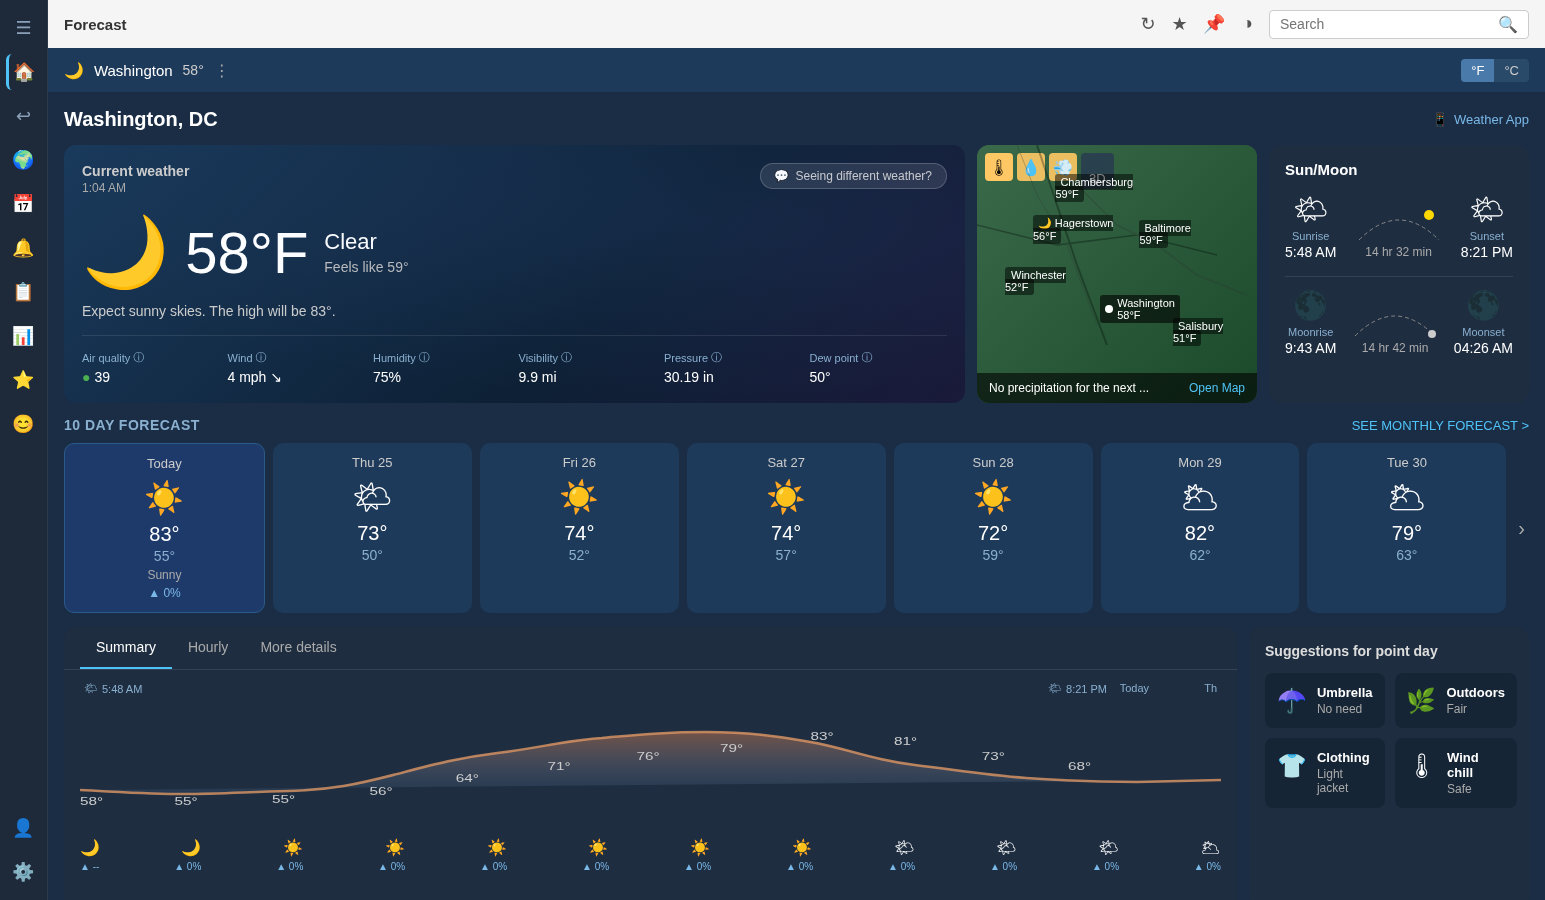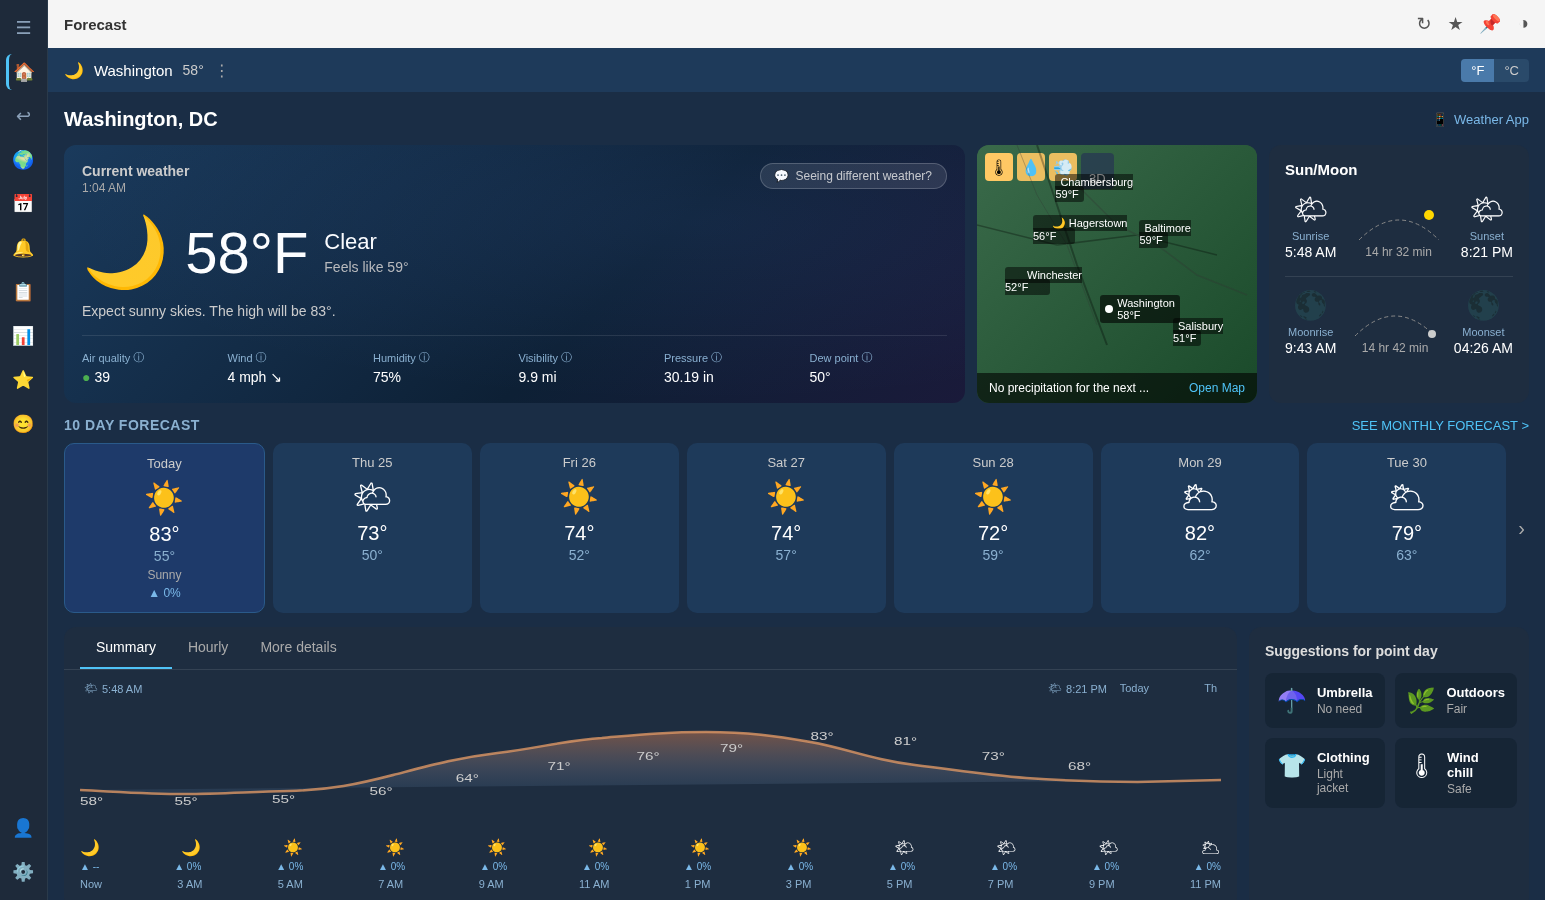--- a/index.html
+++ b/index.html
@@ -378,20 +378,24 @@
 <div class="main">
 
   <div class="titlebar">
     <span class="titlebar-title">Forecast</span>
     <div class="titlebar-icons">
       <span style="cursor:pointer;">↻</span>
       <span style="cursor:pointer;">★</span>
       <span style="cursor:pointer;">📌</span>
       <span style="cursor:pointer;">◑</span>
     </div>
+    <div class="search-box">
+      <input type="text" placeholder="Search" style="">
+      <span style="color:#888;">🔍</span>
+    </div>
   </div>
 
   <div class="location-bar">
     <span>🌙</span>
     <span class="loc-name">Washington</span>
     <span class="loc-temp">58°</span>
     <span style="cursor:pointer; color:#aaa;">⋮</span>
     <div class="temp-toggle">
       <button class="active">°F</button>
       <button>°C</button>
@@ -494,27 +498,27 @@
             <path d="M 60 0 L 80 60 L 100 120 L 130 200" stroke="#000" stroke-width="2" fill="none"></path>
             <path d="M 0 80 L 80 100 L 160 90 L 240 110" stroke="#000" stroke-width="1.5" fill="none"></path>
             <path d="M 40 0 L 60 50 L 90 100 L 120 180" stroke="#333" stroke-width="1" fill="none"></path>
             <path d="M 100 40 L 140 80 L 180 100 L 220 130 L 270 150" stroke="#333" stroke-width="1.5" fill="none"></path>
           </svg>
 
           <div style="position:absolute; top:12%; left:28%; font-size:11px; color:#fff;">
             <span style="background:rgba(0,0,0,0.5);padding:2px 5px;border-radius:3px;">Chambersburg<br>59°F</span>
           </div>
           <div style="position:absolute; top:28%; left:20%; font-size:11px; color:#fff;">
-            <span style="background:rgba(0,0,0,0.5);padding:2px 19px;border-radius:3px;">🌙 Hagerstown<br>56°F</span>
+            <span style="background:rgba(0,0,0,0.5);padding:2px 5px;border-radius:3px;">🌙 Hagerstown<br>56°F</span>
           </div>
           <div style="position:absolute; top:30%; left:58%; font-size:11px; color:#fff;">
             <span style="background:rgba(0,0,0,0.5);padding:2px 5px;border-radius:3px;">Baltimore<br>59°F</span>
           </div>
           <div style="position:absolute; top:48%; left:10%; font-size:11px; color:#fff;">
-            <span style="background:rgba(0,0,0,0.5);padding:2px 22px;border-radius:3px;">Winchester<br>52°F</span>
+            <span style="background:rgba(0,0,0,0.5);padding:2px 6px;border-radius:3px;">Winchester<br>52°F</span>
           </div>
           <div style="position:absolute; top:58%; left:44%; font-size:11px; color:#fff; display:flex; align-items:center; gap:4px;">
             <span style="background:rgba(0,0,0,0.6);padding:2px 5px;border-radius:3px; display:flex; align-items:center; gap:4px;"><span style="width:8px;height:8px;background:#fff;border-radius:50%;display:inline-block;"></span>Washington<br>58°F</span>
           </div>
           <div style="position:absolute; top:68%; left:70%; font-size:11px; color:#fff;">
             <span style="background:rgba(0,0,0,0.5);padding:2px 5px;border-radius:3px;">Salisbury<br>51°F</span>
           </div>
 
           <div class="map-footer">
             <span>No precipitation for the next ...</span>
@@ -700,34 +704,20 @@
             <span>▲ 0%</span>
             <span>▲ 0%</span>
             <span>▲ 0%</span>
             <span>▲ 0%</span>
             <span>▲ 0%</span>
             <span>▲ 0%</span>
             <span>▲ 0%</span>
             <span>▲ 0%</span>
           </div>
 
-          <div style="display:flex; justify-content:space-between; font-size:11px; color:#8ab0d0; padding-top:4px;">
-            <span>Now</span>
-            <span>3 AM</span>
-            <span>5 AM</span>
-            <span>7 AM</span>
-            <span>9 AM</span>
-            <span>11 AM</span>
-            <span>1 PM</span>
-            <span>3 PM</span>
-            <span>5 PM</span>
-            <span>7 PM</span>
-            <span>9 PM</span>
-            <span>11 PM</span>
-          </div>
         </div>
       </div>
 
       <div class="suggestions-card">
         <div class="suggestions-title">Suggestions for point day</div>
         <div class="suggestions-grid">
           <div class="suggestion-item">
             <span class="suggestion-icon">☂️</span>
             <div>
               <div class="suggestion-label">Umbrella</div>

